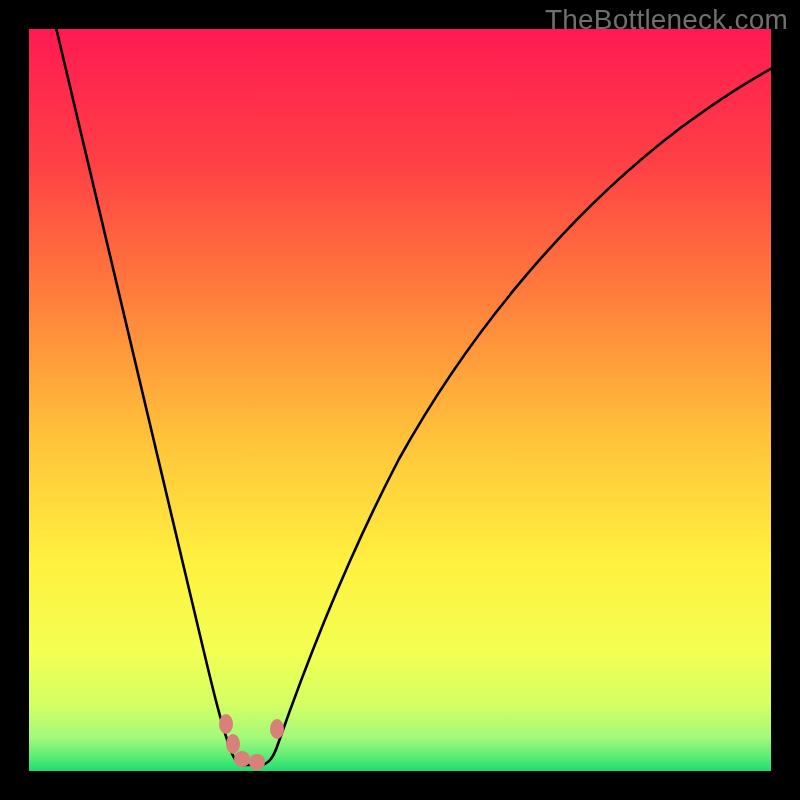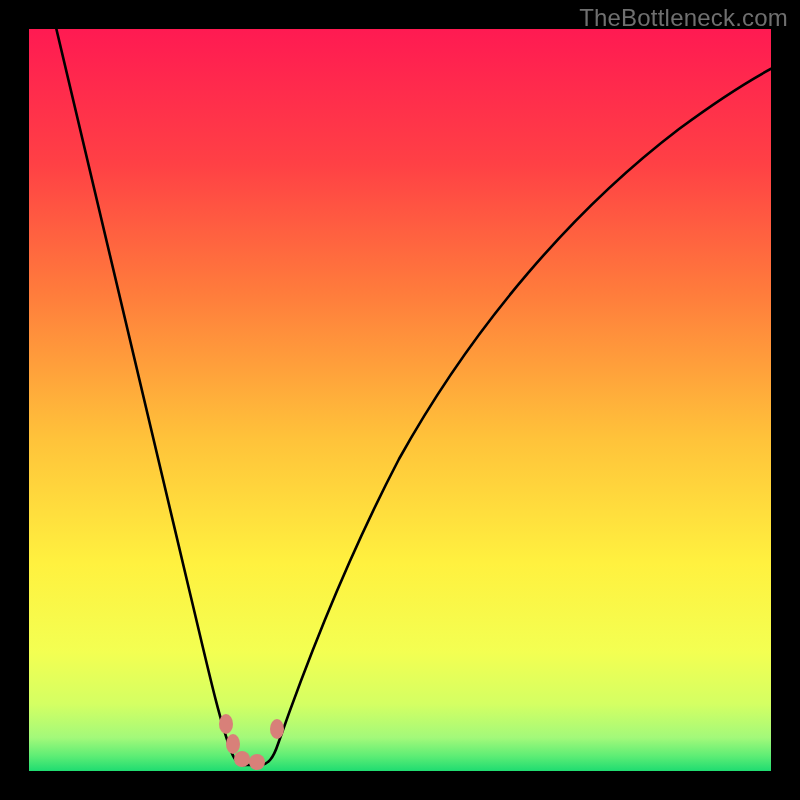--- a/index.html
+++ b/index.html
@@ -27,21 +27,21 @@
     position: absolute;
     inset: 0;
     width: 742px;
     height: 742px;
   }
   .watermark {
     position: absolute;
     top: 4px;
     right: 12px;
     color: #6f6f6f;
-    font-size: 24px;
+    font-size: 28px;
     font-weight: 500;
     letter-spacing: 0.2px;
   }
 </style>
 </head>
 <body>
 
 <div class="frame">
   <svg class="gradient" viewBox="0 0 742 742" preserveAspectRatio="none">
     <defs>

